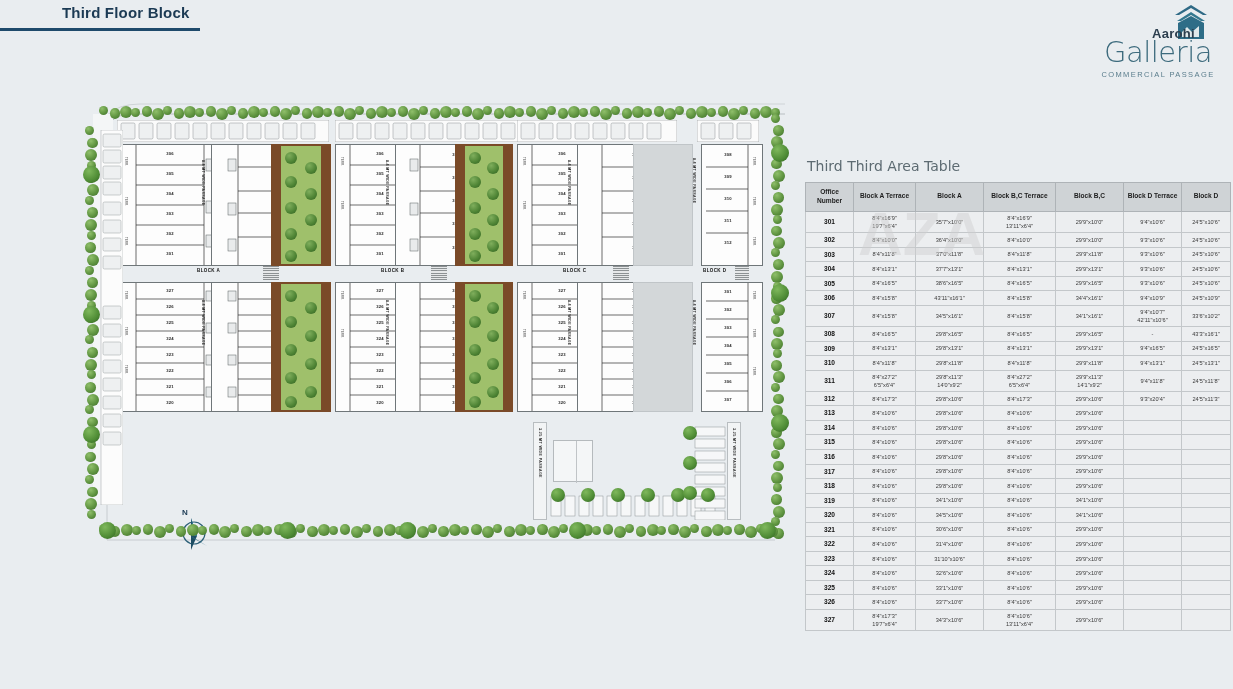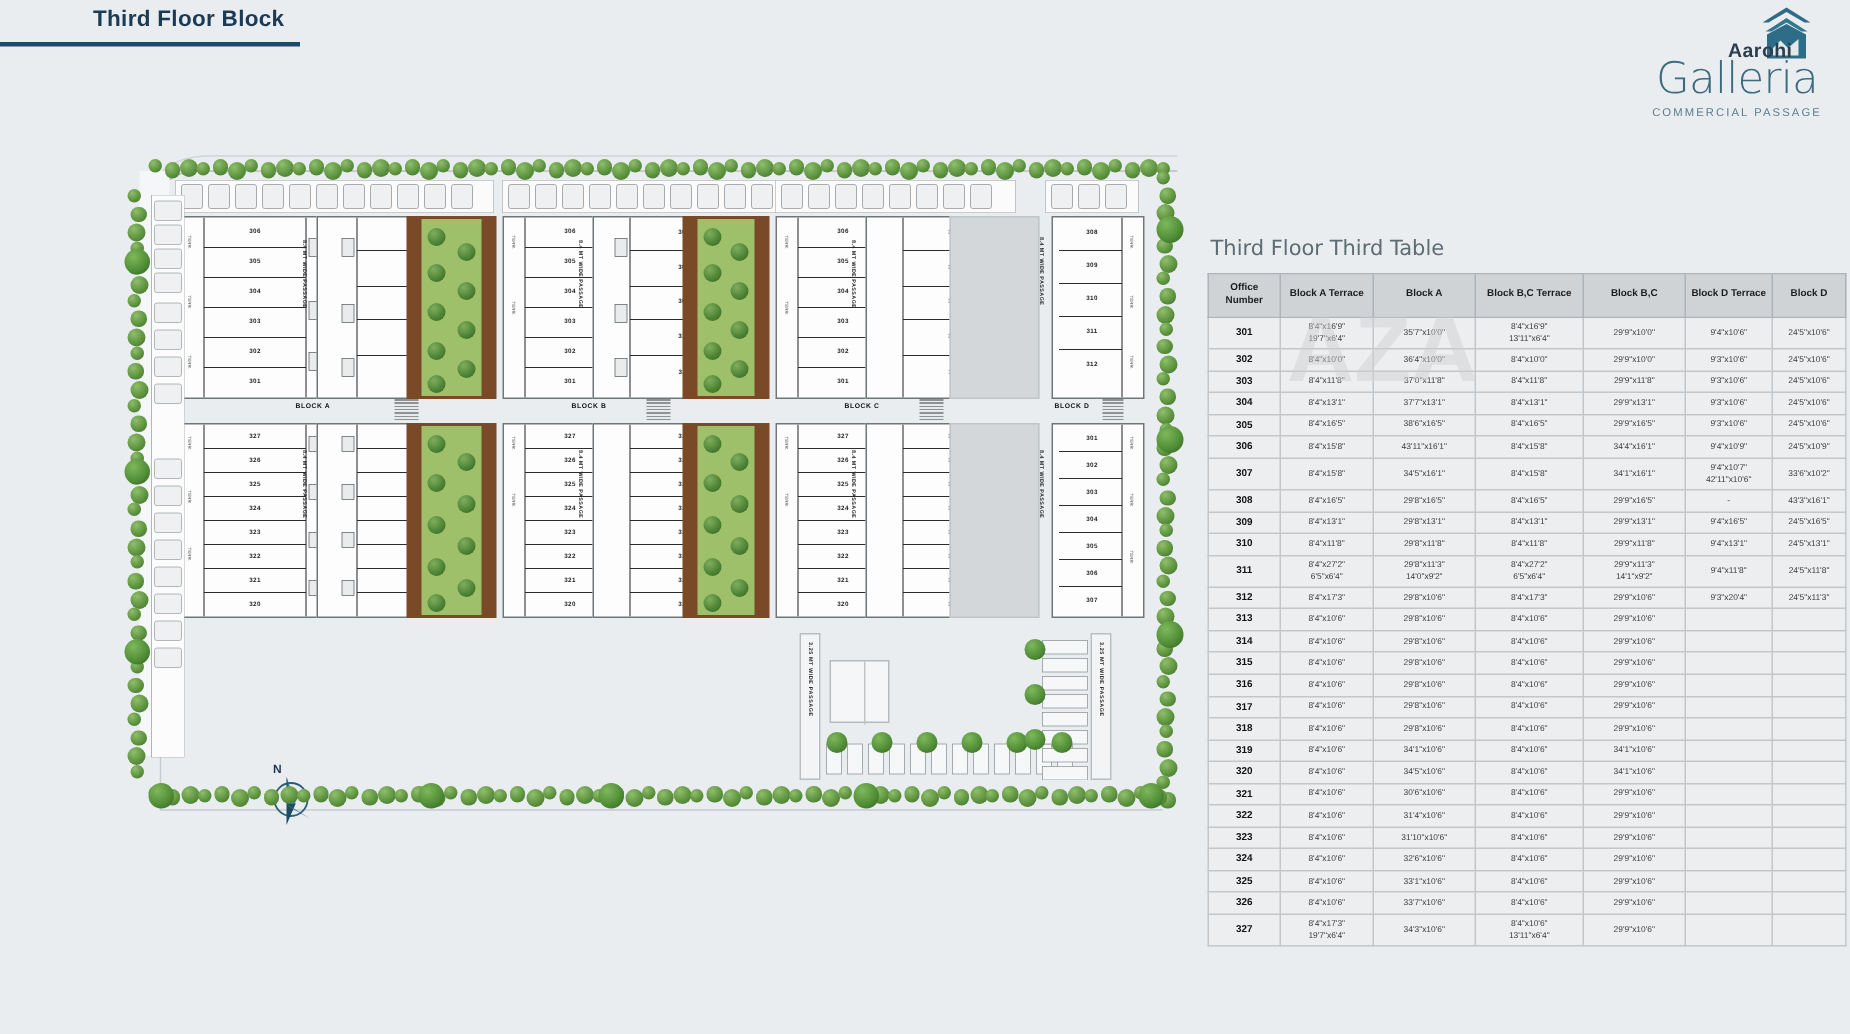--- a/index.html
+++ b/index.html
@@ -996,21 +996,21 @@
         <div class="bigtree" style="left: 150px; top: 0px; width: 14px; height: 14px;"></div>
       </div>
       <div style="position: absolute; left: 598px; top: 326px; width: 14px; height: 92px;">
         <div class="bigtree" style="left: 0px; top: 0px; width: 14px; height: 14px;"></div>
         <div class="bigtree" style="left: 0px; top: 30px; width: 14px; height: 14px;"></div>
         <div class="bigtree" style="left: 0px; top: 60px; width: 14px; height: 14px;"></div>
       </div>
     </div>
 
   <div id="table-area">
-    <div id="table-title">Third Floor Third Table</div>
+    <div id="table-title">Third Third Area Table</div>
     <table>
       <colgroup>
         <col class="c0">
           <col class="c1">
           <col class="c2">
           <col class="c3">
           <col class="c4">
           <col class="c5">
           <col class="c6">
       </colgroup>

